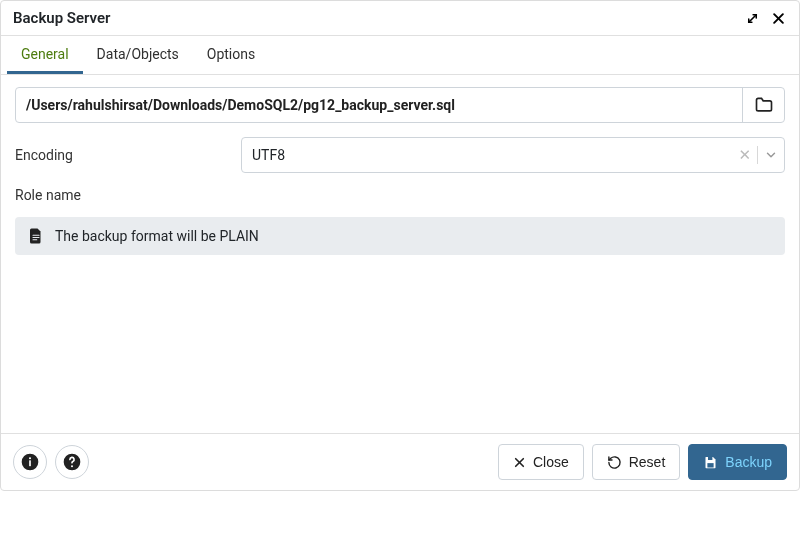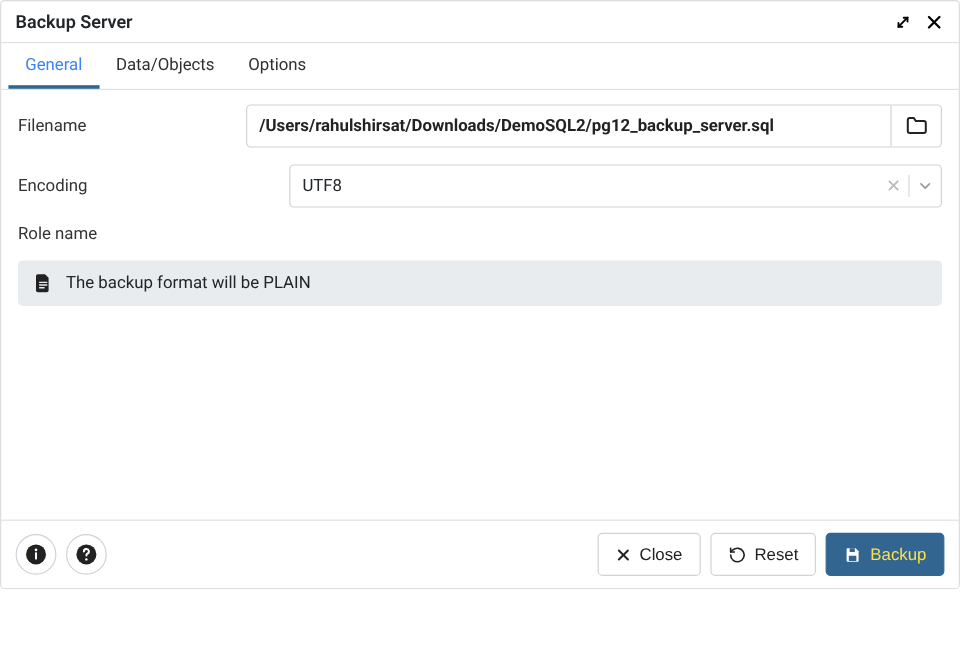--- a/index.html
+++ b/index.html
@@ -44,21 +44,21 @@
   padding: 0 6px;
 }
 .tab {
   padding: 10px 14px 9px;
   cursor: pointer;
   color: #303030;
   font-size: 14px;
   border-bottom: 3px solid transparent;
 }
 .tab.active {
-  color: #3b82f6;
+  color: #4d7c0f;
   border-bottom-color: #326690;
 }
 .body {
   flex: 1;
   padding: 12px 14px;
   overflow: auto;
 }
 .row {
   display: flex;
   align-items: center;
@@ -172,21 +172,21 @@
   display: inline-flex;
   align-items: center;
   gap: 7px;
   font-size: 14px;
   cursor: pointer;
   color: #222;
 }
 .btn.primary {
   background: #326690;
   border-color: #326690;
-  color: #fde047;
+  color: #7dd3fc;
   justify-content: center;
 }
 .clear-x {
   font-size: 15px;
   cursor: pointer;
   color: #bbb;
 }
 </style>
 </head>
 <body>
@@ -212,21 +212,20 @@
 
   <div class="tabs">
     <div class="tab active">General</div>
     <div class="tab">Data/Objects</div>
     <div class="tab">Options</div>
   </div>
 
   <div class="body">
 
     <div class="row">
-      <div class="label">Filename</div>
       <div class="field">
         <div class="input-group">
           <input class="input-text" type="text" value="/Users/rahulshirsat/Downloads/DemoSQL2/pg12_backup_server.sql" style="">
           <div class="input-addon">
             <svg width="20" height="20" viewBox="0 0 24 24" fill="none" stroke="#222" stroke-width="2">
               <path d="M3 6a2 2 0 0 1 2-2h4l2 3h8a2 2 0 0 1 2 2v8a2 2 0 0 1-2 2H5a2 2 0 0 1-2-2V6z"></path>
             </svg>
           </div>
         </div>
       </div>

